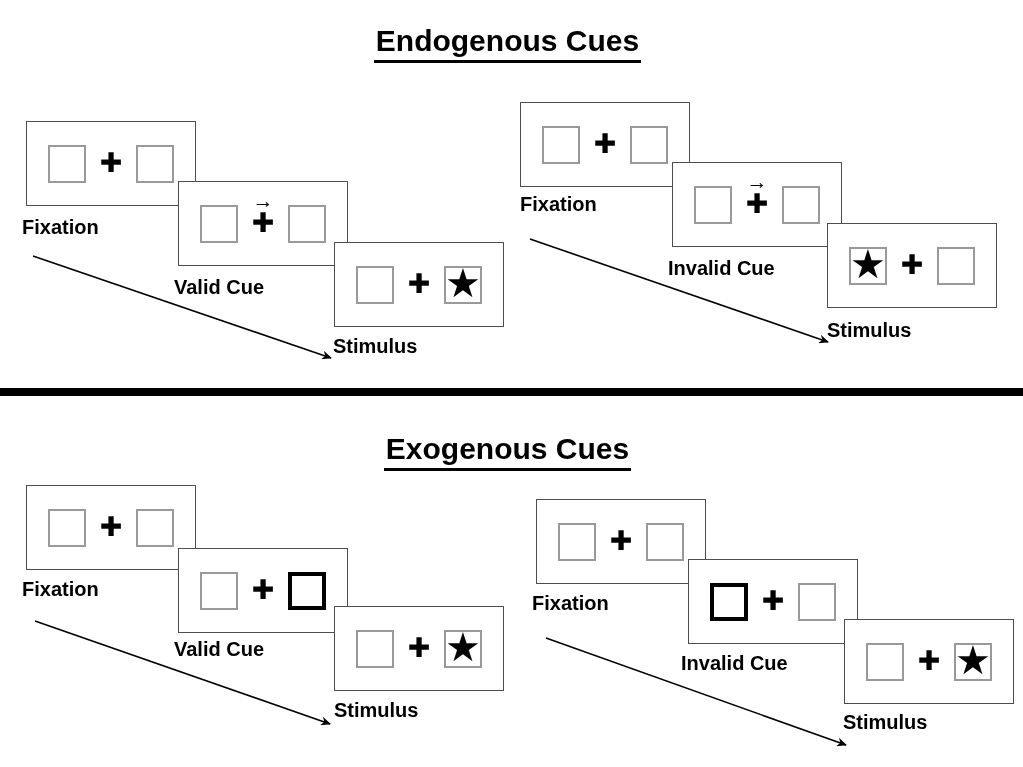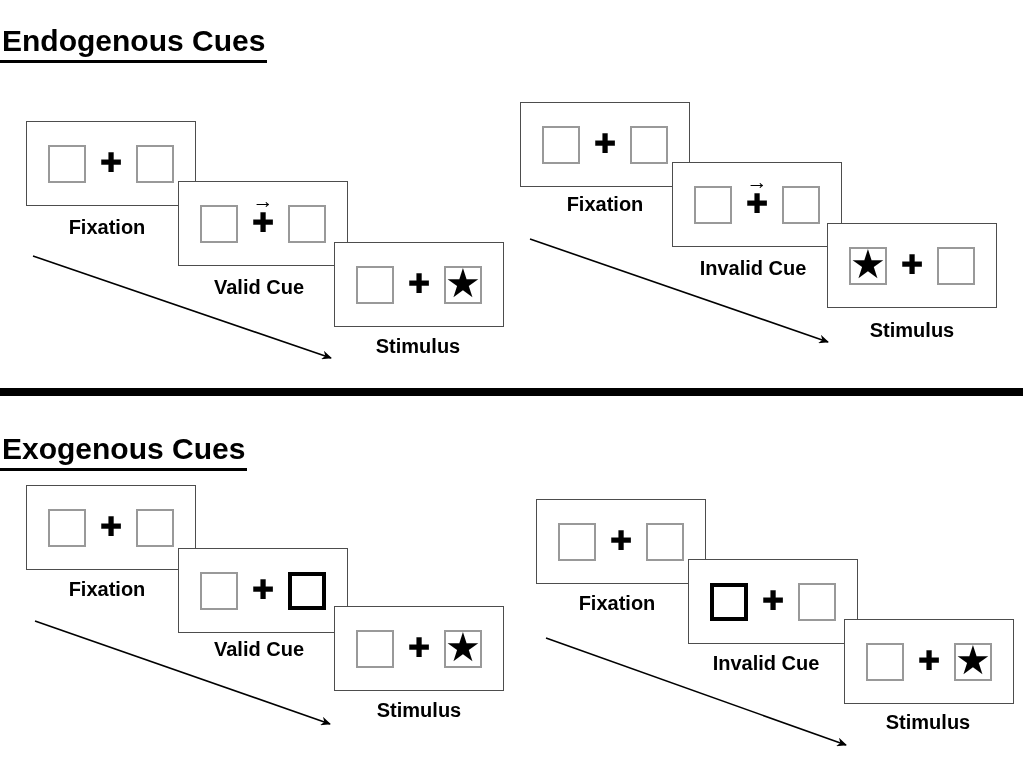--- a/index.html
+++ b/index.html
@@ -2,21 +2,21 @@
 <html><head>
 <meta charset="utf-8">
 <style>
   html,body{margin:0;padding:0;background:#ffffff;}
   .canvas{
     position:relative;width:1023px;height:767px;background:#ffffff;
     font-family:"Liberation Sans",sans-serif;color:#000;overflow:hidden;
   }
   .arrows-layer{position:absolute;left:0;top:0;width:1023px;height:767px;}
   .section-title{
-    position:absolute;left:0;width:1015px;
+    position:absolute;left:0;width:1015px;text-align:center;
     font-size:30px;font-weight:bold;line-height:34px;
   }
   .section-title .u{display:inline-block;border-bottom:3px solid #000;padding:0 2px 2px 2px;}
   .divider{position:absolute;left:0;top:388px;width:1023px;height:8px;background:#000;}
   .panel{
     position:absolute;width:170px;height:85px;background:#fff;
     border:1px solid #4d4d4d;box-sizing:border-box;
     display:flex;align-items:center;justify-content:space-between;
     padding:0 21px;
   }
@@ -27,21 +27,21 @@
   }
   .box.highlight{border:4px solid #000000;}
   .star{font-size:40px;line-height:38px;color:#000;display:block;margin-top:-3px;}
   .center-col{position:relative;display:flex;align-items:center;justify-content:center;}
   .plus{font-size:27px;line-height:27px;color:#000;}
   .cue-arrow{
     position:absolute;top:-19px;left:50%;transform:translateX(-50%);
     font-size:21px;line-height:20px;color:#000;white-space:nowrap;
   }
   .panel-label{
-    position:absolute;width:170px;text-align:center;
+    position:absolute;width:170px;text-align:left;
     font-size:20px;font-weight:bold;line-height:22px;white-space:nowrap;
   }
 </style>
 </head>
 <body>
 
 <div class="canvas">
 
   <svg class="arrows-layer" viewBox="0 0 1023 767">
     <defs>

